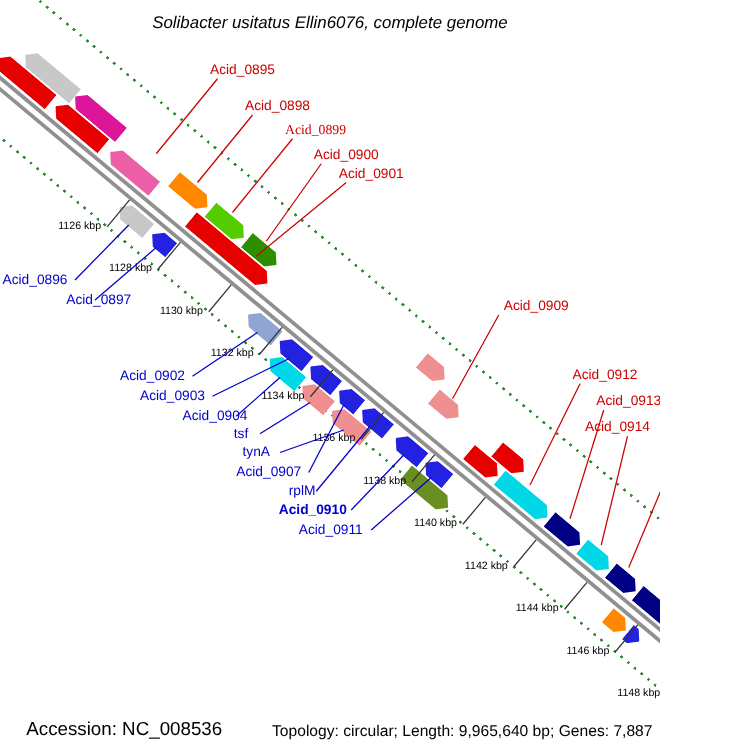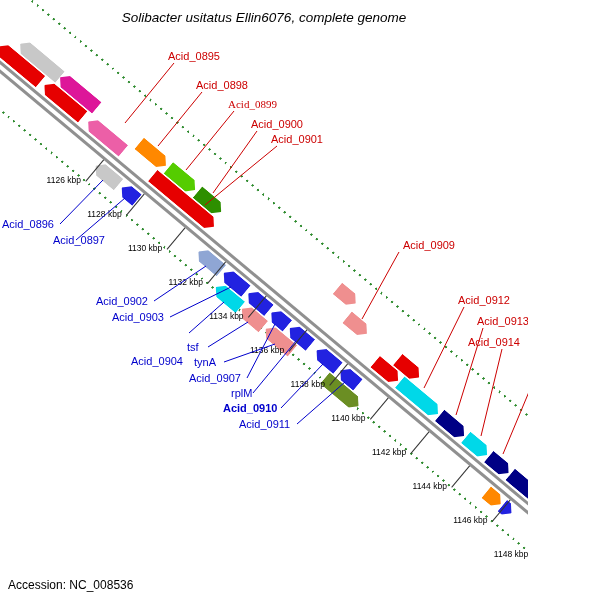--- a/index.html
+++ b/index.html
@@ -15,21 +15,21 @@
   .track-band{position:absolute;left:0;top:74px;width:900px;height:4px;background:#fff;}
   .gene{position:absolute;height:15px;}
   .gene.pr{clip-path:polygon(0 0, calc(100% - 7px) 0, 100% 50%, calc(100% - 7px) 100%, 0 100%);}
   .gene.pl{clip-path:polygon(7px 0, 100% 0, 100% 100%, 7px 100%, 0 50%);}
   .tick{position:absolute;top:84px;width:1px;height:28px;}
   .tick-label{position:absolute;top:109px;width:60px;text-align:right;font-size:8.5px;
               white-space:nowrap;transform:rotate(-39.9deg);transform-origin:100% 50%;}
   .leaders{position:absolute;left:0;top:0;width:600px;height:600px;pointer-events:none;}
   .labels-layer{position:absolute;left:0;top:0;width:600px;height:600px;padding-left:16px;}
   .gl{position:absolute;font-size:11px;white-space:nowrap;cursor:pointer;}
-  .footer-acc{position:absolute;left:8px;bottom:8px;font-size:12px;}
+  .footer-acc{position:absolute;left:21px;bottom:8px;font-size:15px;}
   .footer-stats{position:absolute;right:6px;bottom:8px;font-size:12.5px;}
 </style>
 </head>
 <body>
 
 <div id="canvas">
   <div class="title">Solibacter usitatus Ellin6076, complete genome</div>
 
   <div class="strip">
     <div class="dotted upper" style="background: repeating-linear-gradient(to right, rgb(45, 138, 45) 0px, rgb(45, 138, 45) 2px, transparent 2px, transparent 7px);"></div>
@@ -130,23 +130,24 @@
       <div class="gl" style="left: 393px; top: 239px; color: rgb(204, 0, 0); margin-left: 10px;">Acid_0909</div>
       <div class="gl" style="left: 458px; top: 294px; color: rgb(204, 0, 0);">Acid_0912</div>
       <div class="gl" style="left: 477px; top: 315px; color: rgb(204, 0, 0);">Acid_0913</div>
       <div class="gl" style="left: 468px; top: 336px; color: rgb(204, 0, 0);">Acid_0914</div>
       <div class="gl" style="left: 530px; top: 362px; color: rgb(204, 0, 0);">Acid_0915</div>
       <div class="gl" style="left: 561px; top: 395px; color: rgb(204, 0, 0);">tynA</div>
       <div class="gl" style="left: 2px; top: 218px; color: rgb(0, 0, 204);">Acid_0896</div>
       <div class="gl" style="left: 18px; top: 234px; color: rgb(0, 0, 204); margin-left: 35px;">Acid_0897</div>
       <div class="gl" style="left: 96px; top: 295px; color: rgb(0, 0, 204);">Acid_0902</div>
       <div class="gl" style="left: 112px; top: 311px; color: rgb(0, 0, 204);">Acid_0903</div>
-      <div class="gl" style="left: 131px; top: 327px; color: rgb(0, 0, 204); margin-top: 28px;">Acid_0904</div>
+      <div class="gl" style="left: 146px; top: 327px; color: rgb(0, 0, 204);">Acid_0904</div>
       <div class="gl" style="left: 187px; top: 341px; color: rgb(0, 0, 204);">tsf</div>
       <div class="gl" style="left: 194px; top: 356px; color: rgb(0, 0, 204);">tynA</div>
       <div class="gl" style="left: 189px; top: 372px; color: rgb(0, 0, 204);">Acid_0907</div>
       <div class="gl" style="left: 231px; top: 387px; color: rgb(0, 0, 204);">rplM</div>
       <div class="gl" style="left: 223px; top: 402px; color: rgb(0, 0, 204); font-weight: bold;">Acid_0910</div>
       <div class="gl" style="left: 239px; top: 418px; color: rgb(0, 0, 204);">Acid_0911</div>
     </div>
 
   <div class="footer-acc">Accession: NC_008536</div>
+  <div class="footer-stats">Topology: circular; Length: 9,965,640 bp; Genes: 7,887</div>
 </div>
 
 </body></html>

